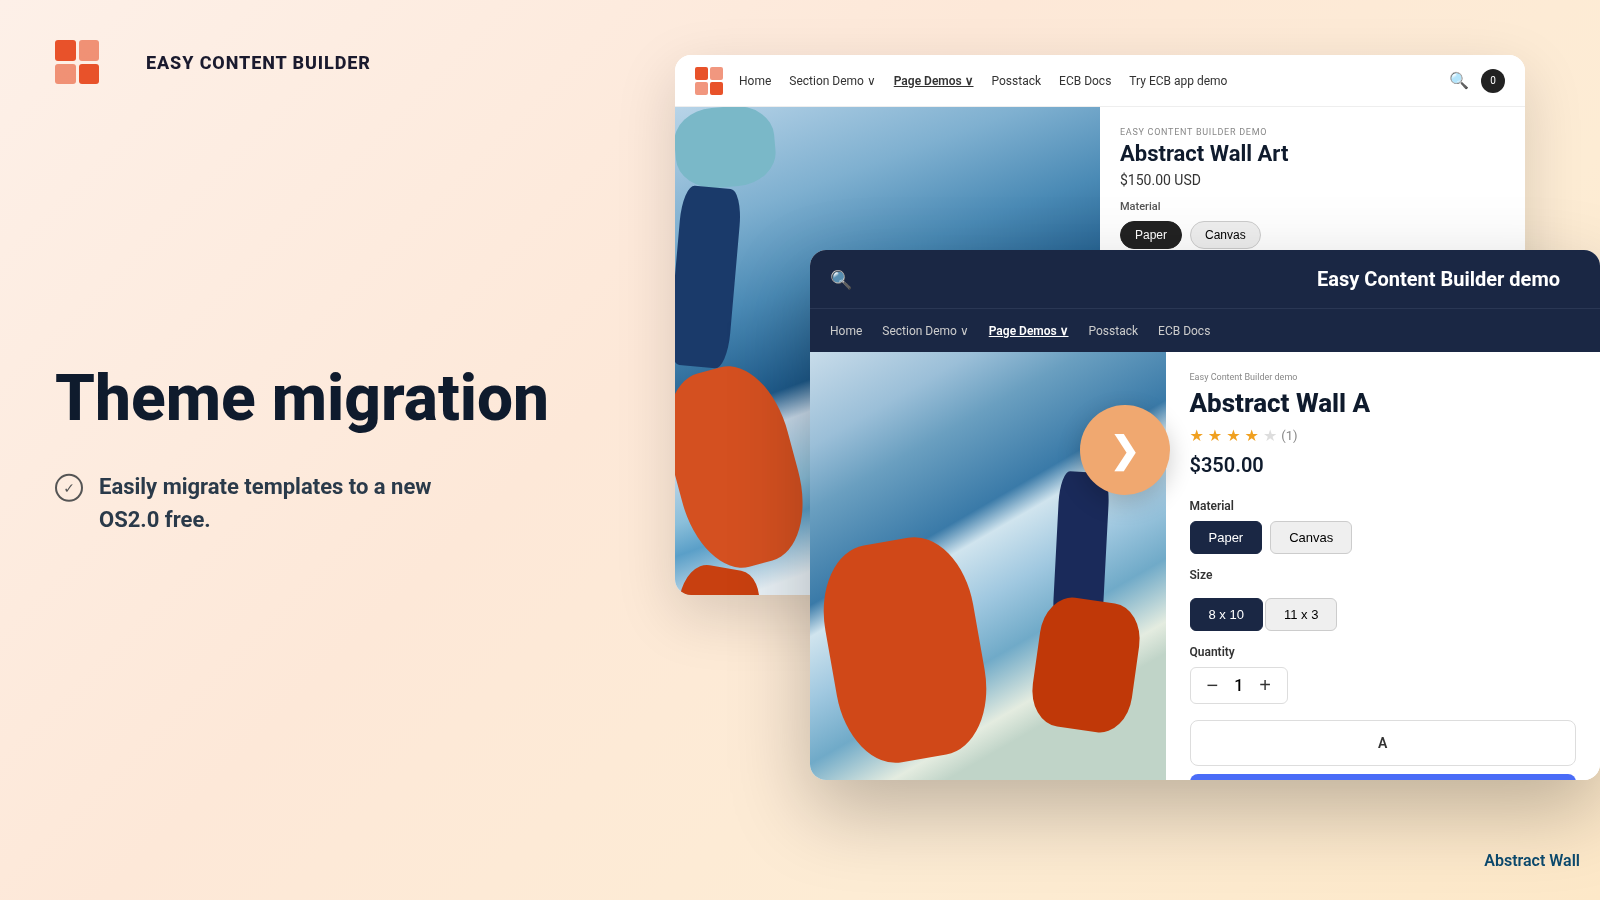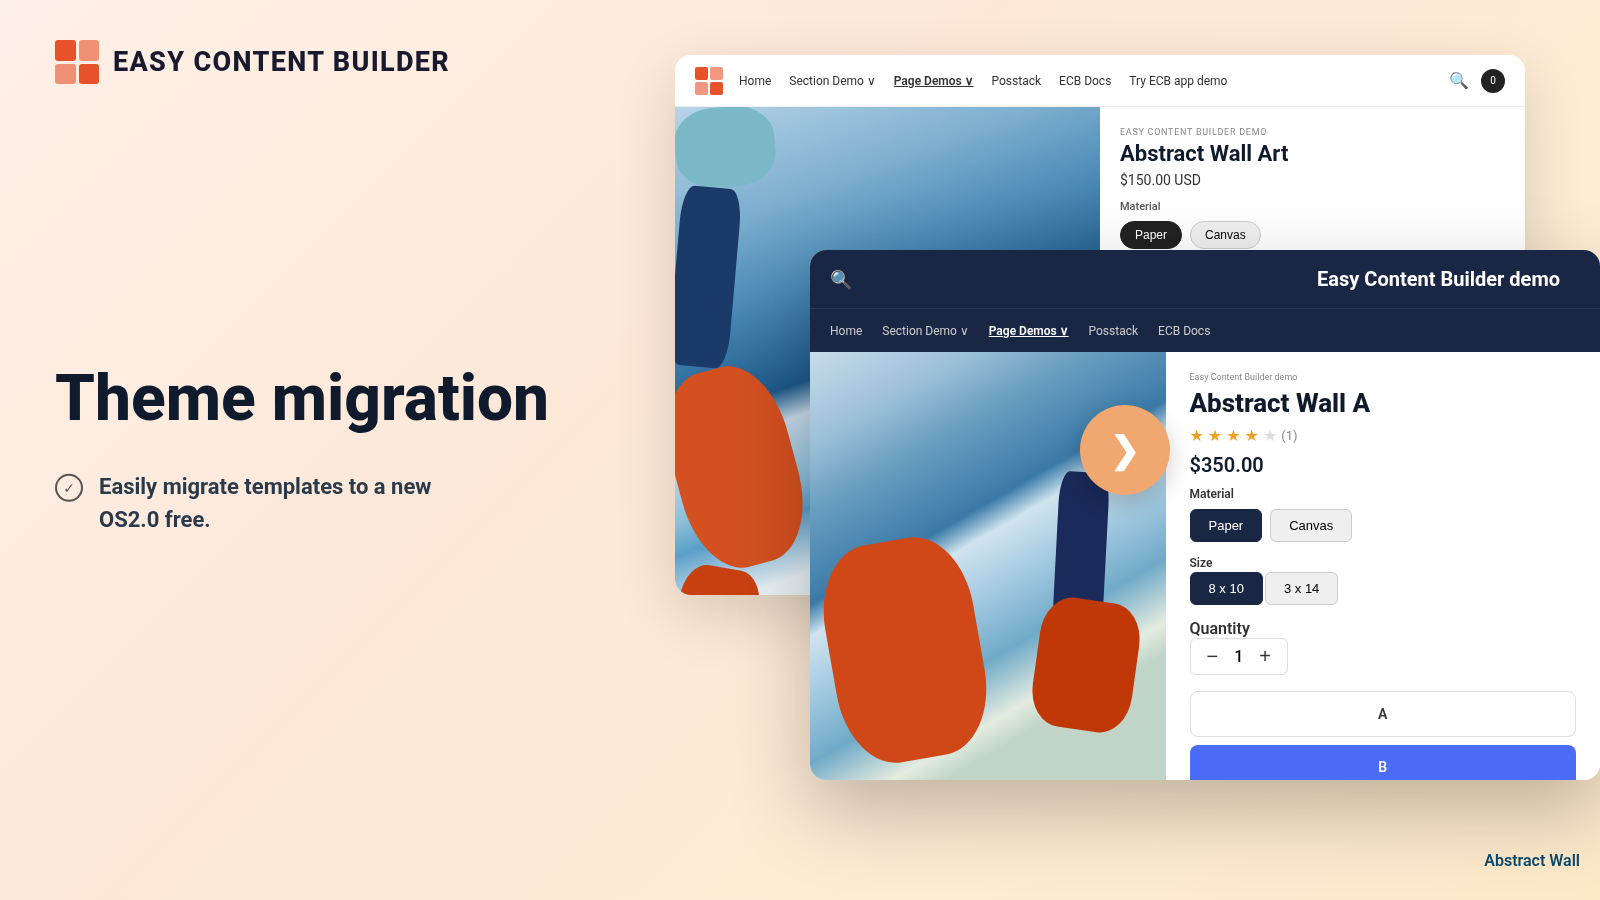--- a/index.html
+++ b/index.html
@@ -30,24 +30,25 @@
       grid-template-columns: 1fr 1fr;
       gap: 3px;
     }
 
     .logo-icon .sq1 { background: #e8522a; border-radius: 3px; }
     .logo-icon .sq2 { background: #e8522a; border-radius: 3px; opacity: 0.6; }
     .logo-icon .sq3 { background: #e8522a; border-radius: 3px; opacity: 0.6; }
     .logo-icon .sq4 { background: #e8522a; border-radius: 3px; }
 
     .logo-text {
-      font-size: 27px;
+      font-size: 18px;
       font-weight: 800;
       color: #1a1a2e;
       letter-spacing: 0.05em;
+      margin-left: 33px;
     }
 
     
     .left-content {
       position: absolute;
       top: 50%;
       left: 55px;
       transform: translateY(-50%);
       max-width: 520px;
     }
@@ -441,21 +442,21 @@
 
     .review-count {
       font-size: 13px;
       color: #888;
     }
 
     .front-price {
       font-size: 20px;
       font-weight: 600;
       color: #0f1b2d;
-      margin-bottom: 10px;
+      margin-bottom: 22px;
     }
 
     .front-material-label {
       font-size: 12px;
       font-weight: 600;
       color: #333;
       margin-bottom: 8px;
     }
 
     .front-material-options {
@@ -475,21 +476,21 @@
     .front-material-btn.active {
       background: #1a2744;
       color: #fff;
       border-color: #1a2744;
     }
 
     .front-size-label {
       font-size: 12px;
       font-weight: 600;
       color: #333;
-      margin-bottom: 2px;
+      margin-bottom: 16px;
     }
 
     .front-size-options {
       display: flex;
       gap: 2px;
       margin-bottom: 14px;
     }
 
     .front-size-btn {
       padding: 8px 18px;
@@ -499,23 +500,24 @@
       cursor: pointer;
     }
 
     .front-size-btn.active {
       background: #1a2744;
       color: #fff;
       border-color: #1a2744;
     }
 
     .front-qty-label {
-      font-size: 16px;
+      font-size: 12px;
       font-weight: 600;
       color: #333;
+      margin-bottom: 8px;
     }
 
     .qty-control {
       display: flex;
       align-items: center;
       gap: 16px;
       margin-bottom: 16px;
       border: 1px solid #ddd;
       border-radius: 6px;
       width: fit-content;
@@ -685,21 +687,21 @@
         </div>
         <div class="front-price">$350.00</div>
         <div class="front-material-label">Material</div>
         <div class="front-material-options">
           <button class="front-material-btn active">Paper</button>
           <button class="front-material-btn">Canvas</button>
         </div>
         <div class="front-size-label">Size</div>
         <div class="front-size-options">
           <button class="front-size-btn active">8 x 10</button>
-          <button class="front-size-btn">3 x 14</button>
+          <button class="front-size-btn">11 x 3</button>
         </div>
         <div class="front-qty-label">Quantity</div>
         <div class="qty-control">
           <button class="qty-btn">−</button>
           <span class="qty-value">1</span>
           <button class="qty-btn">+</button>
         </div>
         <div class="add-to-cart-btn">A</div>
         <div class="buy-now-btn">B</div>
       </div>

